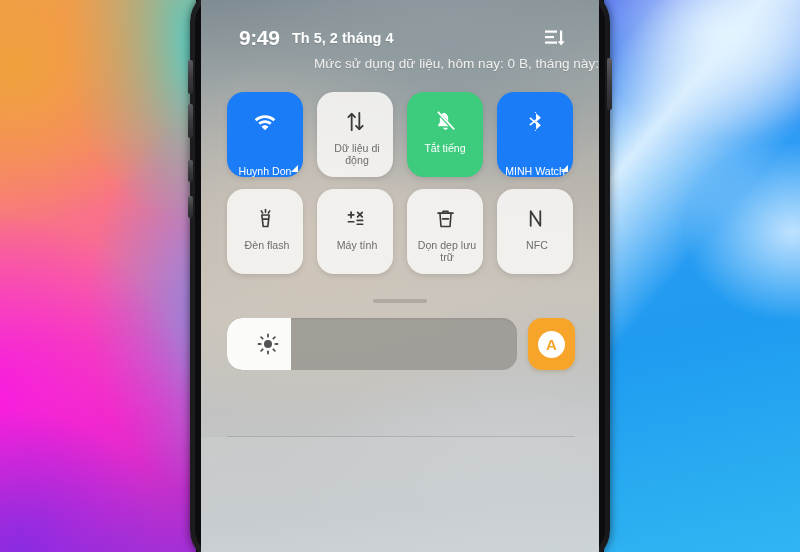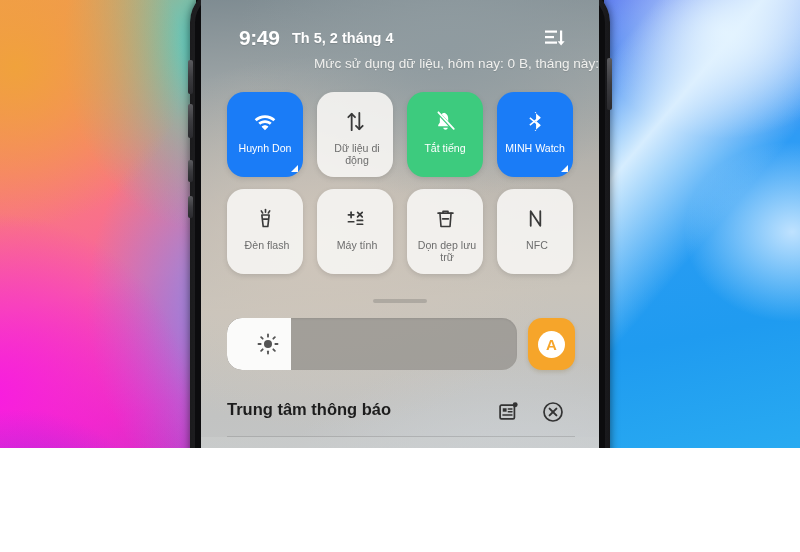--- a/index.html
+++ b/index.html
@@ -7,21 +7,21 @@
     padding: 0;
     width: 800px;
     height: 552px;
     overflow: hidden;
     font-family: "Liberation Sans", sans-serif;
   }
 
   #stage {
     position: relative;
     width: 800px;
-    height: 448px;
+    height: 552px;
     overflow: hidden;
     background: #111;
   }
 
   
   .bg-left {
     position: absolute;
     left: 0; top: 0;
     width: 196px; height: 552px;
     background:
@@ -143,21 +143,21 @@
   .tile {
     position: relative;
     width: 76px; height: 85px;
     border-radius: 17px;
     display: flex;
     flex-direction: column;
     align-items: center;
     box-shadow: 0 2px 5px rgba(70,70,70,0.18);
     overflow: hidden;
   }
-  .tile.on-blue   { background: #1a7cf7; }
+  .tile.on-blue   { background: #1a7cf7; justify-content: space-between; }
   .tile.on-green  { background: #3dcb7e; }
   .tile.off       { background: rgba(246,245,243,0.9); }
 
   .tile-icon {
     height: 42px;
     display: flex;
     align-items: center;
     justify-content: center;
     padding-top: 8px;
   }
@@ -445,38 +445,18 @@
                 <line x1="17.8" y1="6.2" x2="19.5" y2="4.5"></line>
               </g>
             </svg>
           </div>
         </div>
         <div class="auto-btn">
           <div class="auto-circle">A</div>
         </div>
       </div>
 
-      <div class="notif-header">
-        <div class="notif-title">Trung tâm thông báo</div>
-        <div class="notif-icon-settings">
-          <svg viewBox="0 0 22 22" width="21" height="21">
-            <rect x="2.2" y="4.4" width="15.0" height="14.4" rx="1.4" fill="none" stroke="#333333" stroke-width="1.8"></rect>
-            <rect x="5.0" y="7.6" width="4.0" height="3.6" fill="#333333"></rect>
-            <line x1="10.8" y1="8.4" x2="14.6" y2="8.4" stroke="#333333" stroke-width="1.6" stroke-linecap="round"></line>
-            <line x1="10.8" y1="11.2" x2="14.6" y2="11.2" stroke="#333333" stroke-width="1.6" stroke-linecap="round"></line>
-            <line x1="5.2" y1="14.6" x2="14.6" y2="14.6" stroke="#333333" stroke-width="1.6" stroke-linecap="round"></line>
-            <circle cx="18.0" cy="4.0" r="2.6" fill="#333333"></circle>
-          </svg>
-        </div>
-        <div class="notif-icon-clear">
-          <svg viewBox="0 0 22 22" width="22" height="22">
-            <circle cx="11" cy="11" r="9.0" fill="none" stroke="#333333" stroke-width="1.7"></circle>
-            <line x1="7.6" y1="7.6" x2="14.4" y2="14.4" stroke="#333333" stroke-width="2.0" stroke-linecap="round"></line>
-            <line x1="14.4" y1="7.6" x2="7.6" y2="14.4" stroke="#333333" stroke-width="2.0" stroke-linecap="round"></line>
-          </svg>
-        </div>
-      </div>
       <div class="notif-divider"></div>
       <div class="notif-body"></div>
 
     </div>
   </div>
 </div>
 
 </body></html>

